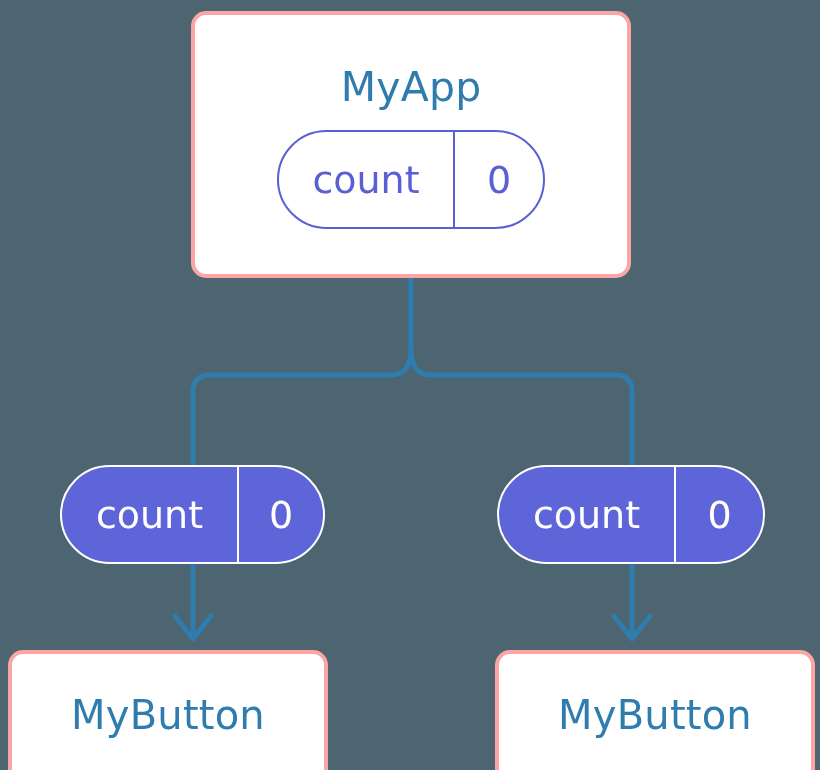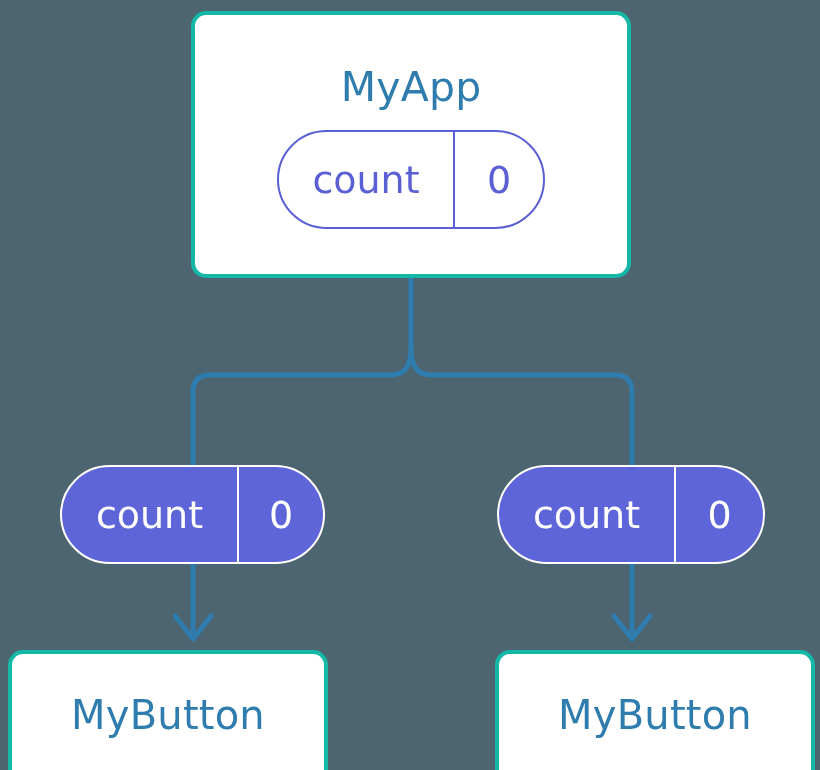--- a/index.html
+++ b/index.html
@@ -24,21 +24,21 @@
     width: 820px;
     height: 770px;
     pointer-events: none;
   }
 
   
   .comp-box {
     position: absolute;
     box-sizing: border-box;
     background: #ffffff;
-    border: 4px solid #14b8a6;
+    border: 4px solid #fca5a5;
     border-radius: 15px;
     display: flex;
     flex-direction: column;
     align-items: center;
     z-index: 2;
   }
   .comp-title {
     color: #2f7cae;
     font-size: 40px;
     letter-spacing: 0.2px;

